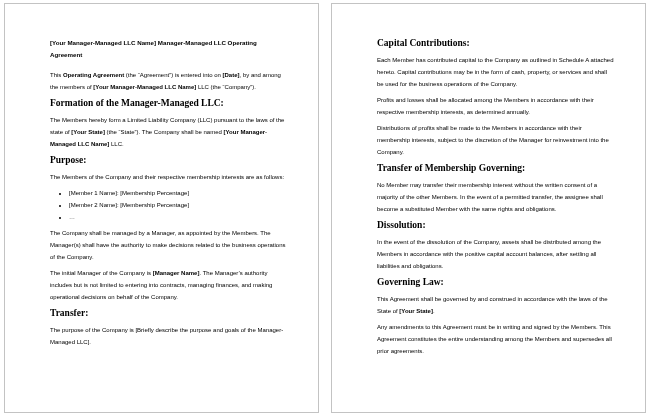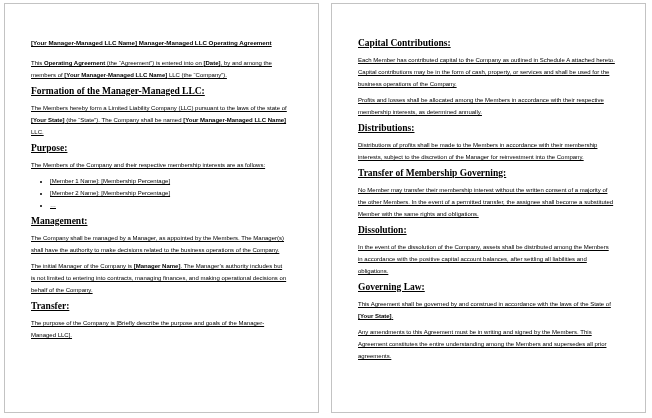--- a/index.html
+++ b/index.html
@@ -17,23 +17,22 @@
     overflow: hidden;
   }
   .page {
     position: absolute;
     top: 3px;
     width: 315px;
     height: 410px;
     background: #ffffff;
     border: 1px solid #c3c3c3;
     box-sizing: border-box;
-    padding: 33px 30px 10px 26px;
+    padding: 33px 30px 10px 45px;
     overflow: hidden;
-    text-decoration: underline;
   }
   .page[data-page-index="0"] { left: 4px; }
   .page[data-page-index="1"] { left: 331px; }
 
   .page p {
     margin: 0 0 4px 0;
     font-size: 6px;
     line-height: 12px;
   }
   .page p.doc-title {
@@ -68,31 +67,29 @@
       <p><span>This </span><b>Operating Agreement</b><span> (the “Agreement”) is entered into on </span><b>[Date]</b><span>, by and among the members of </span><b>[Your Manager-Managed LLC Name]</b><span> LLC (the “Company”).</span></p>
       <h2>Formation of the Manager-Managed LLC:</h2>
       <p><span>The Members hereby form a Limited Liability Company (LLC) pursuant to the laws of the state of </span><b>[Your State]</b><span> (the “State”). The Company shall be named </span><b>[Your Manager-Managed LLC Name]</b><span> LLC.</span></p>
       <h2>Purpose:</h2>
       <p><span>The Members of the Company and their respective membership interests are as follows:</span></p>
       <ul>
         <li><span>[Member 1 Name]: [Membership Percentage]</span></li>
         <li><span>[Member 2 Name]: [Membership Percentage]</span></li>
         <li><span>…</span></li>
       </ul>
-      <h2>Management:</h2>
       <p><span>The Company shall be managed by a Manager, as appointed by the Members. The Manager(s) shall have the authority to make decisions related to the business operations of the Company.</span></p>
       <p><span>The initial Manager of the Company is </span><b>[Manager Name]</b><span>. The Manager’s authority includes but is not limited to entering into contracts, managing finances, and making operational decisions on behalf of the Company.</span></p>
       <h2>Transfer:</h2>
       <p><span>The purpose of the Company is [Briefly describe the purpose and goals of the Manager-Managed LLC].</span></p>
     </article>
   <article class="page" data-page-index="1">
       <h2>Capital Contributions:</h2>
       <p><span>Each Member has contributed capital to the Company as outlined in Schedule A attached hereto. Capital contributions may be in the form of cash, property, or services and shall be used for the business operations of the Company.</span></p>
       <p><span>Profits and losses shall be allocated among the Members in accordance with their respective membership interests, as determined annually.</span></p>
-      <h2>Distributions:</h2>
       <p><span>Distributions of profits shall be made to the Members in accordance with their membership interests, subject to the discretion of the Manager for reinvestment into the Company.</span></p>
       <h2>Transfer of Membership Governing:</h2>
       <p><span>No Member may transfer their membership interest without the written consent of a majority of the other Members. In the event of a permitted transfer, the assignee shall become a substituted Member with the same rights and obligations.</span></p>
       <h2>Dissolution:</h2>
       <p><span>In the event of the dissolution of the Company, assets shall be distributed among the Members in accordance with the positive capital account balances, after settling all liabilities and obligations.</span></p>
       <h2>Governing Law:</h2>
       <p><span>This Agreement shall be governed by and construed in accordance with the laws of the State of </span><b>[Your State]</b><span>.</span></p>
       <p><span>Any amendments to this Agreement must be in writing and signed by the Members. This Agreement constitutes the entire understanding among the Members and supersedes all prior agreements.</span></p>
     </article>
 </div>

